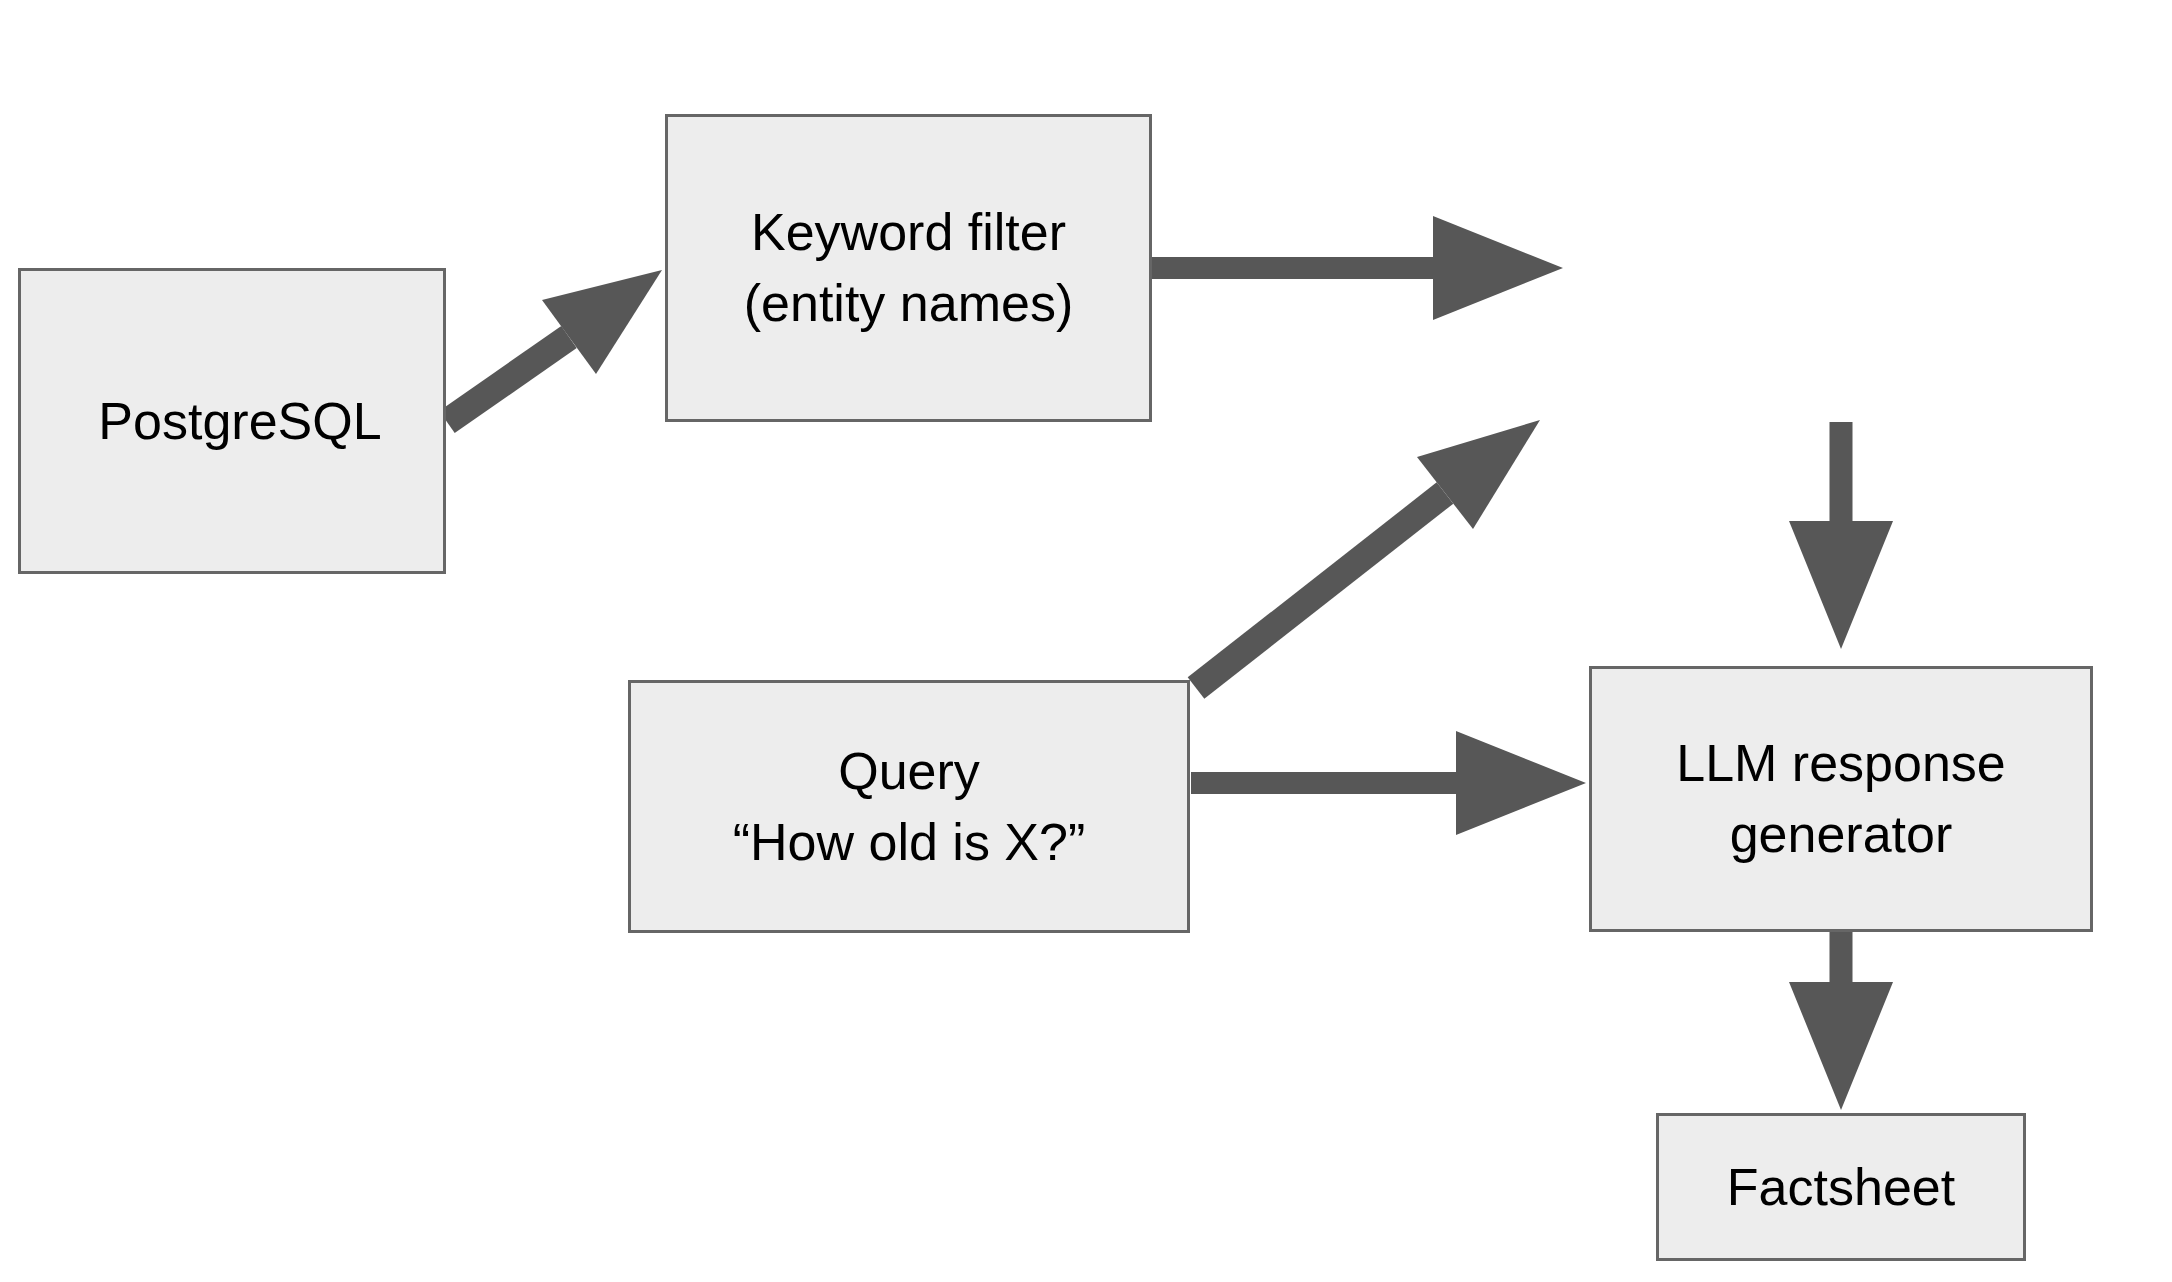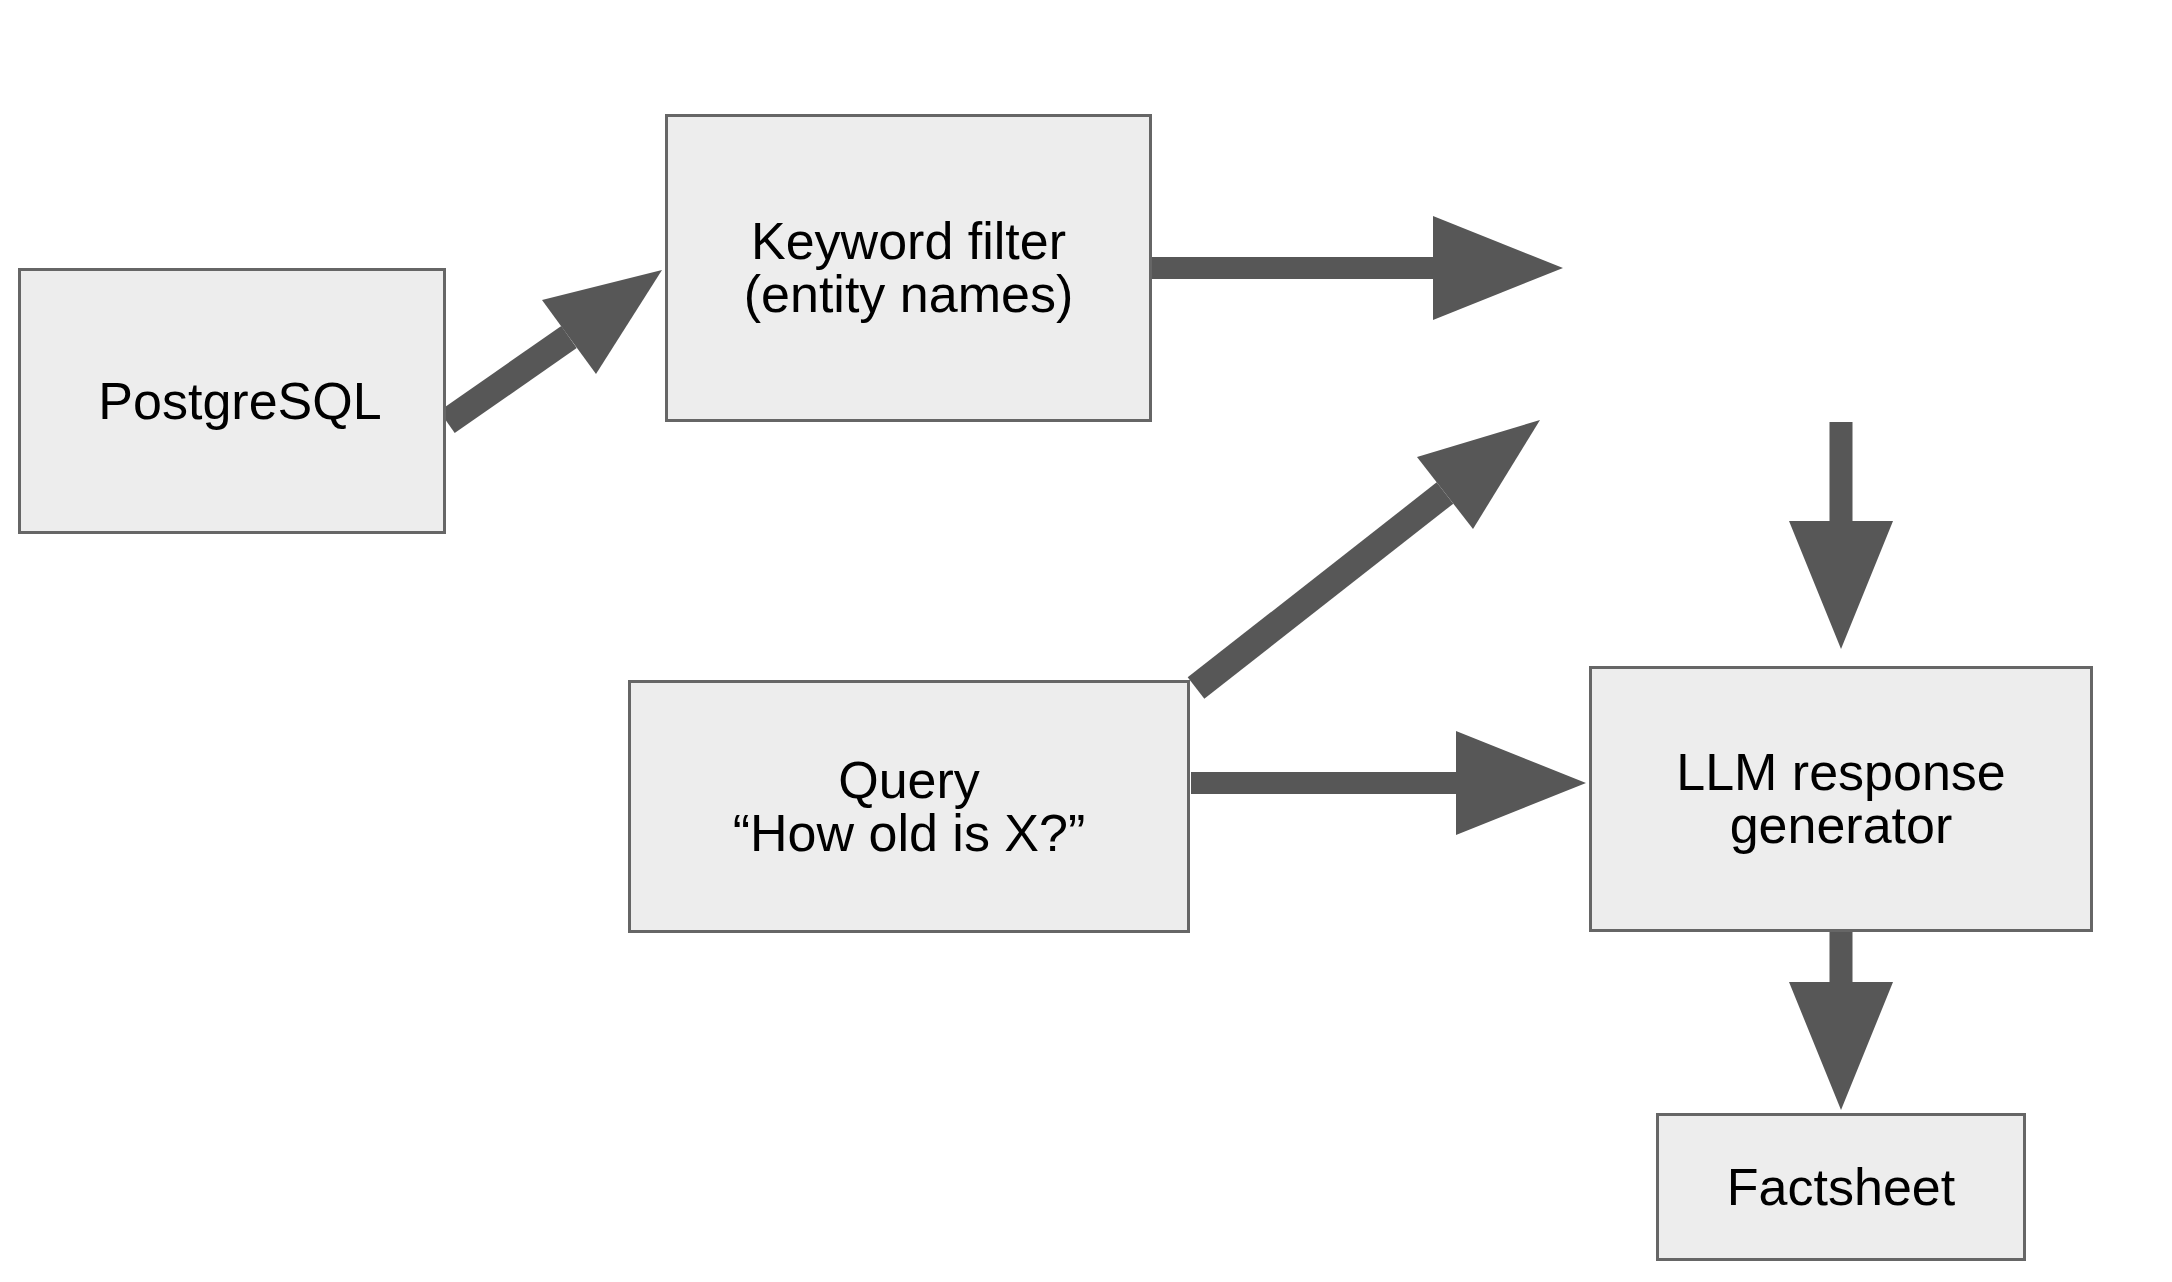--- a/index.html
+++ b/index.html
@@ -30,25 +30,25 @@
     border: 3px solid #666666;
     display: flex;
     align-items: center;
     justify-content: center;
     text-align: center;
   }
   .node-label {
     white-space: pre-line;
     color: #000000;
     font-size: 52px;
-    line-height: 53px;
+    line-height: 71px;
     letter-spacing: 0;
   }
   
-  .node-postgresql { left: 18px;   top: 268px;  width: 428px; height: 266px; padding-left: 16px; }
+  .node-postgresql { left: 18px;   top: 268px;  width: 428px; height: 306px; padding-left: 16px; }
   .node-keyword    { left: 665px;  top: 114px;  width: 487px; height: 308px; }
   .node-embedding  { left: 1566px; top: 116px;  width: 550px; height: 306px; }
   .node-query      { left: 628px;  top: 680px;  width: 562px; height: 253px; }
   .node-llm        { left: 1589px; top: 652px;  width: 504px; height: 266px; margin-top: 14px; }
   .node-factsheet  { left: 1656px; top: 1113px; width: 370px; height: 148px; }
 
   .arrow-shaft { stroke: #575757; }
   .arrow-head  { fill: #575757; }
 </style>
 </head>

